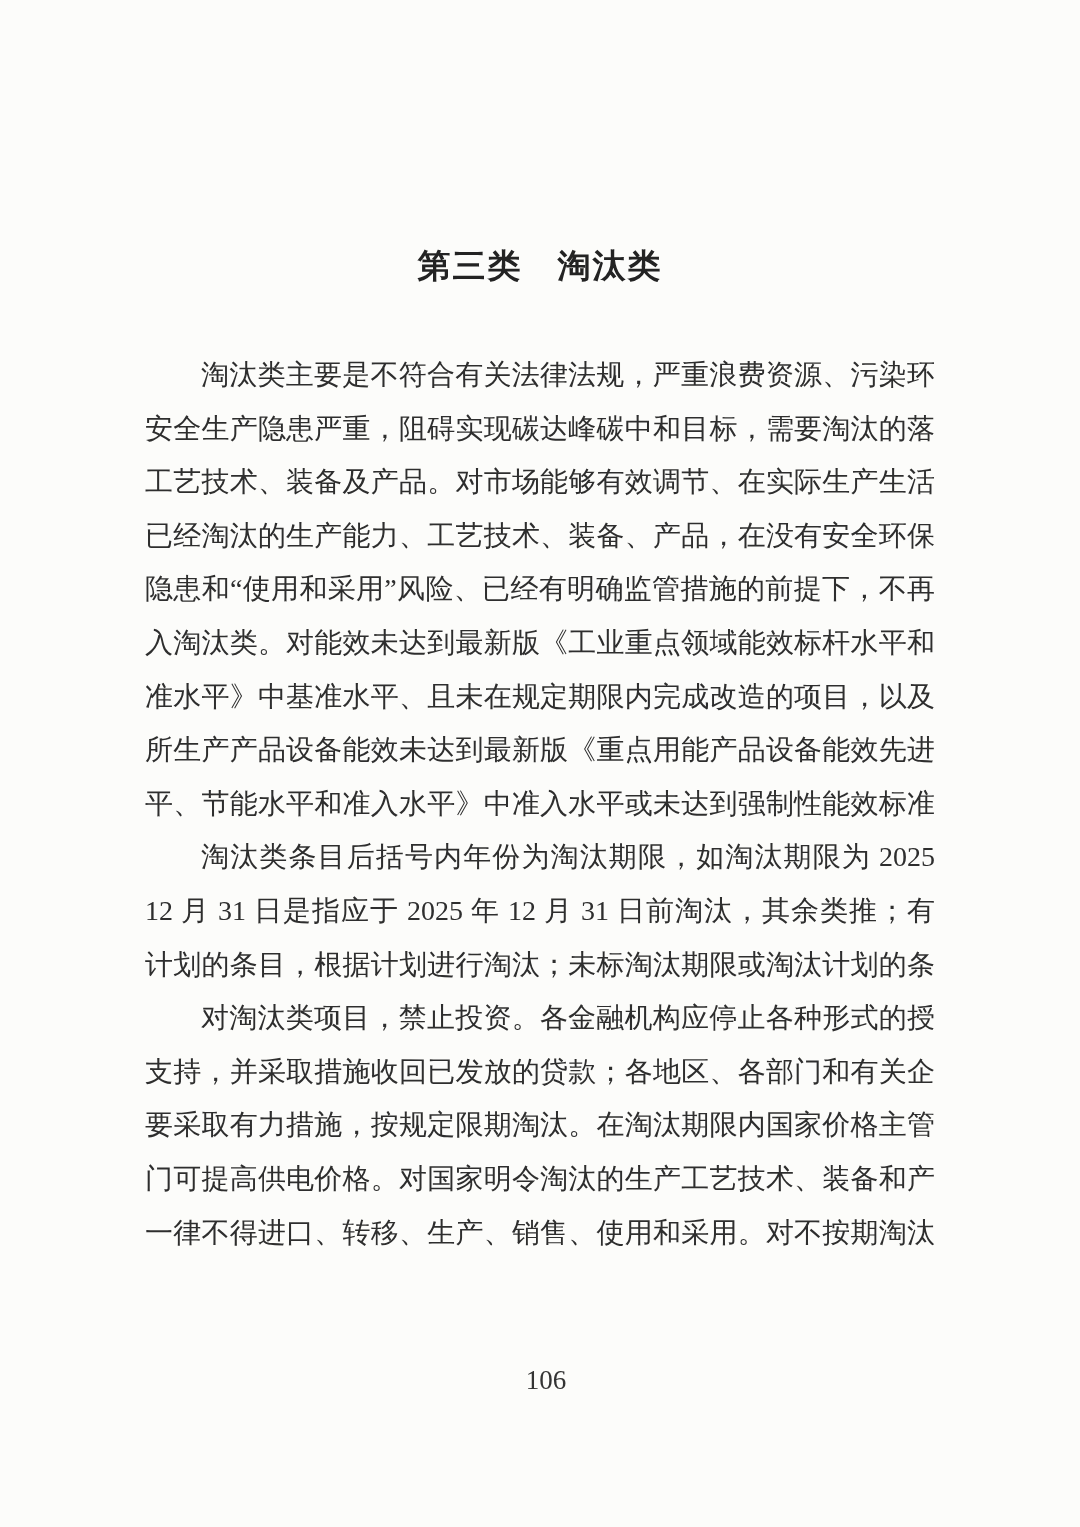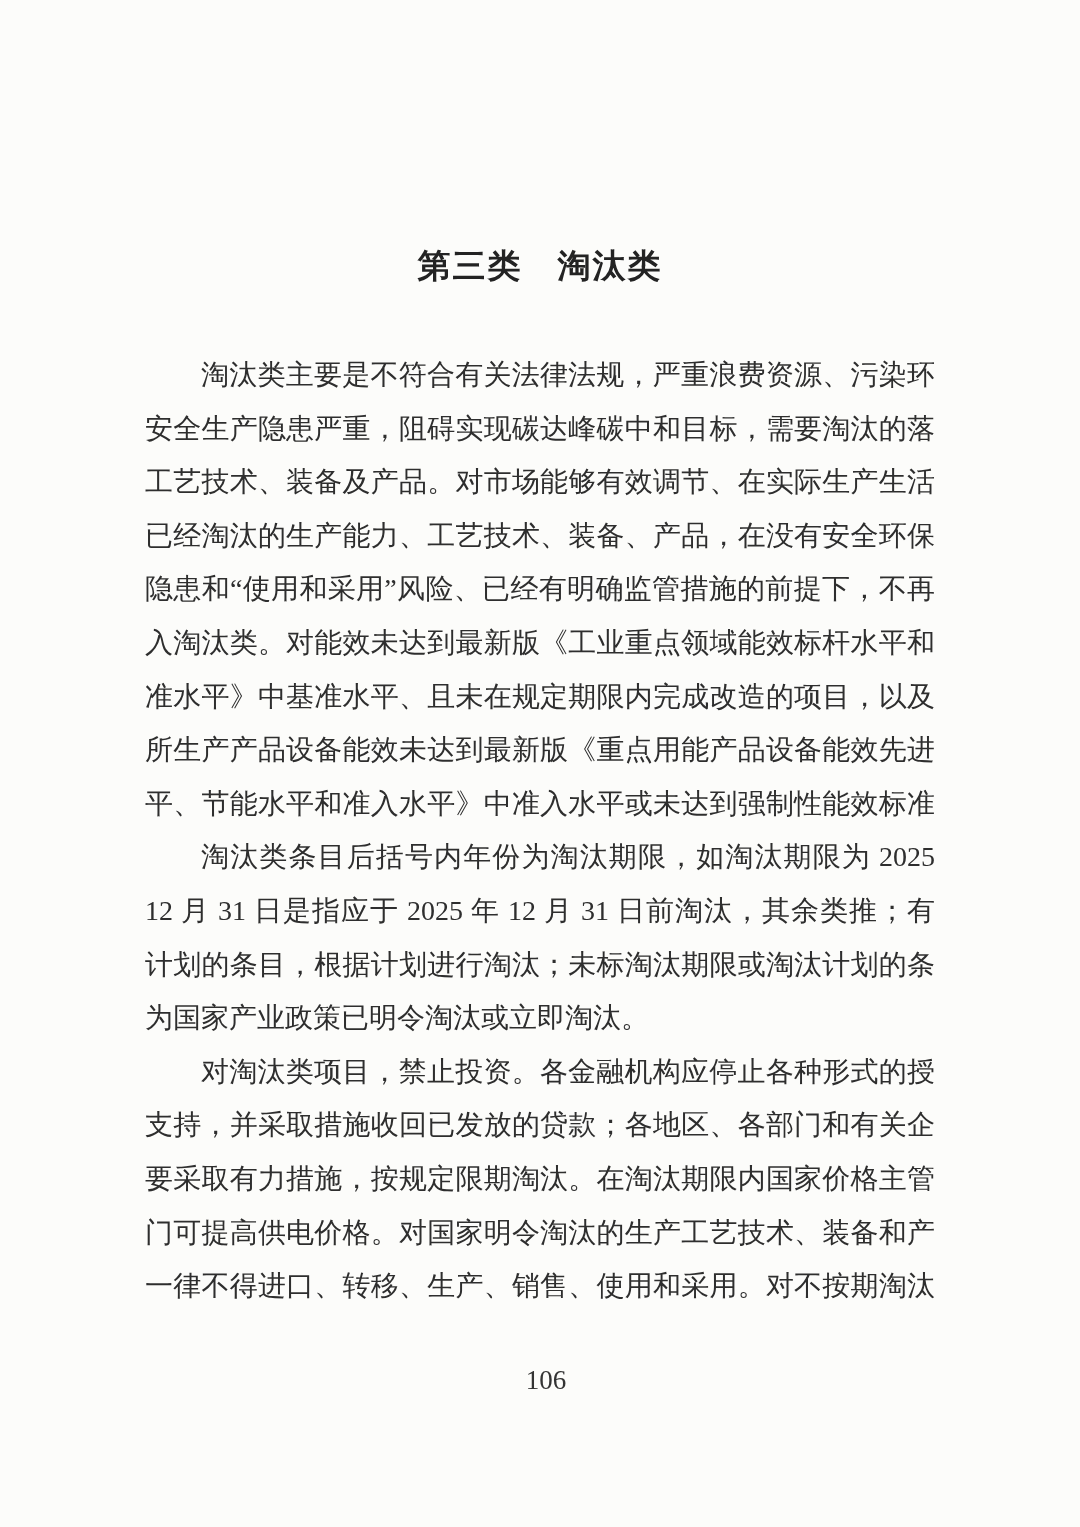--- a/index.html
+++ b/index.html
@@ -78,21 +78,20 @@
         <div class="line">隐患和“使用和采用”风险、已经有明确监管措施的前提下，不再列</div>
         <div class="line">入淘汰类。对能效未达到最新版《工业重点领域能效标杆水平和基</div>
         <div class="line">准水平》中基准水平、且未在规定期限内完成改造的项目，以及对</div>
         <div class="line">所生产产品设备能效未达到最新版《重点用能产品设备能效先进水</div>
         <div class="line">平、节能水平和准入水平》中准入水平或未达到强制性能效标准最</div>
       </div>
       <div class="para">
         <div class="line first">淘汰类条目后括号内年份为淘汰期限，如淘汰期限为 2025 年</div>
         <div class="line">12 月 31 日是指应于 2025 年 12 月 31 日前淘汰，其余类推；有淘汰</div>
         <div class="line">计划的条目，根据计划进行淘汰；未标淘汰期限或淘汰计划的条目</div>
-        <div class="line final">为国家产业政策已明令淘汰或立即淘汰。</div>
       </div>
       <div class="para">
         <div class="line first">对淘汰类项目，禁止投资。各金融机构应停止各种形式的授信</div>
         <div class="line">支持，并采取措施收回已发放的贷款；各地区、各部门和有关企业</div>
         <div class="line">要采取有力措施，按规定限期淘汰。在淘汰期限内国家价格主管部</div>
         <div class="line">门可提高供电价格。对国家明令淘汰的生产工艺技术、装备和产品，</div>
         <div class="line">一律不得进口、转移、生产、销售、使用和采用。对不按期淘汰生</div>
       </div>
     </div>
 

